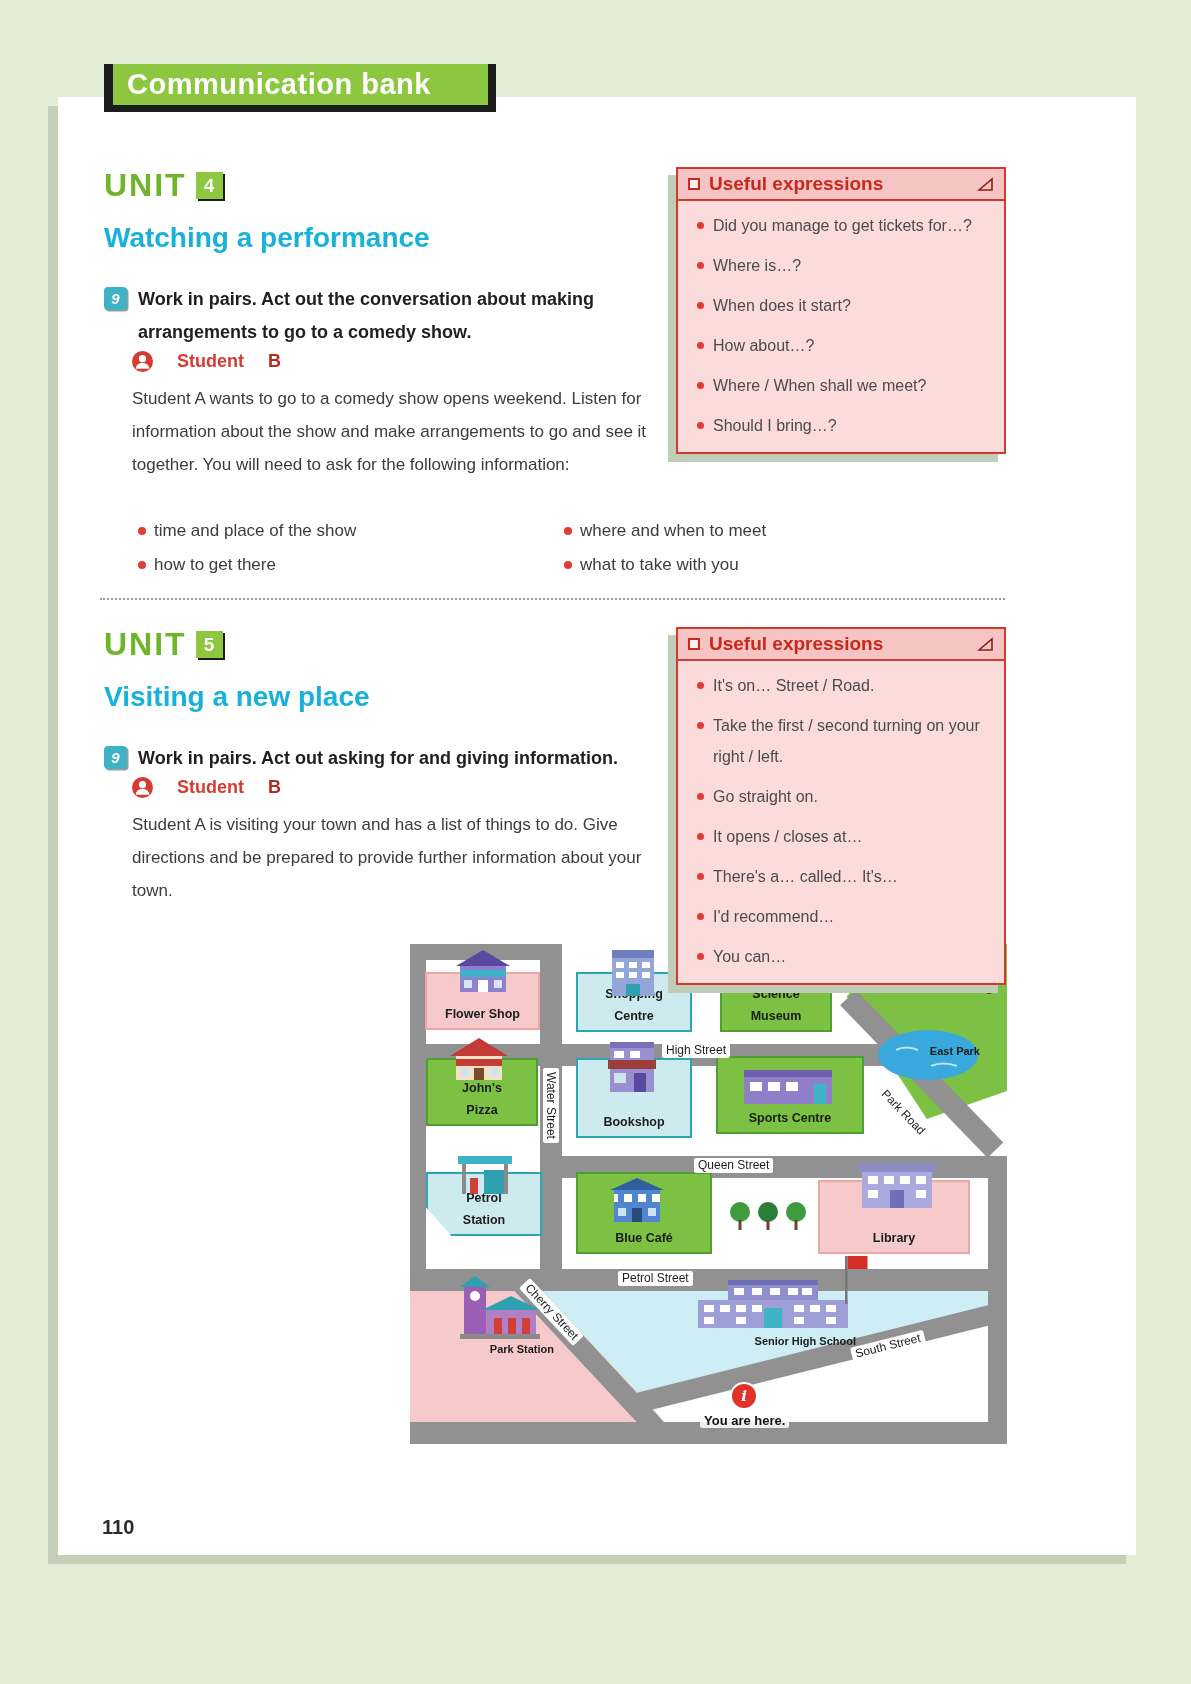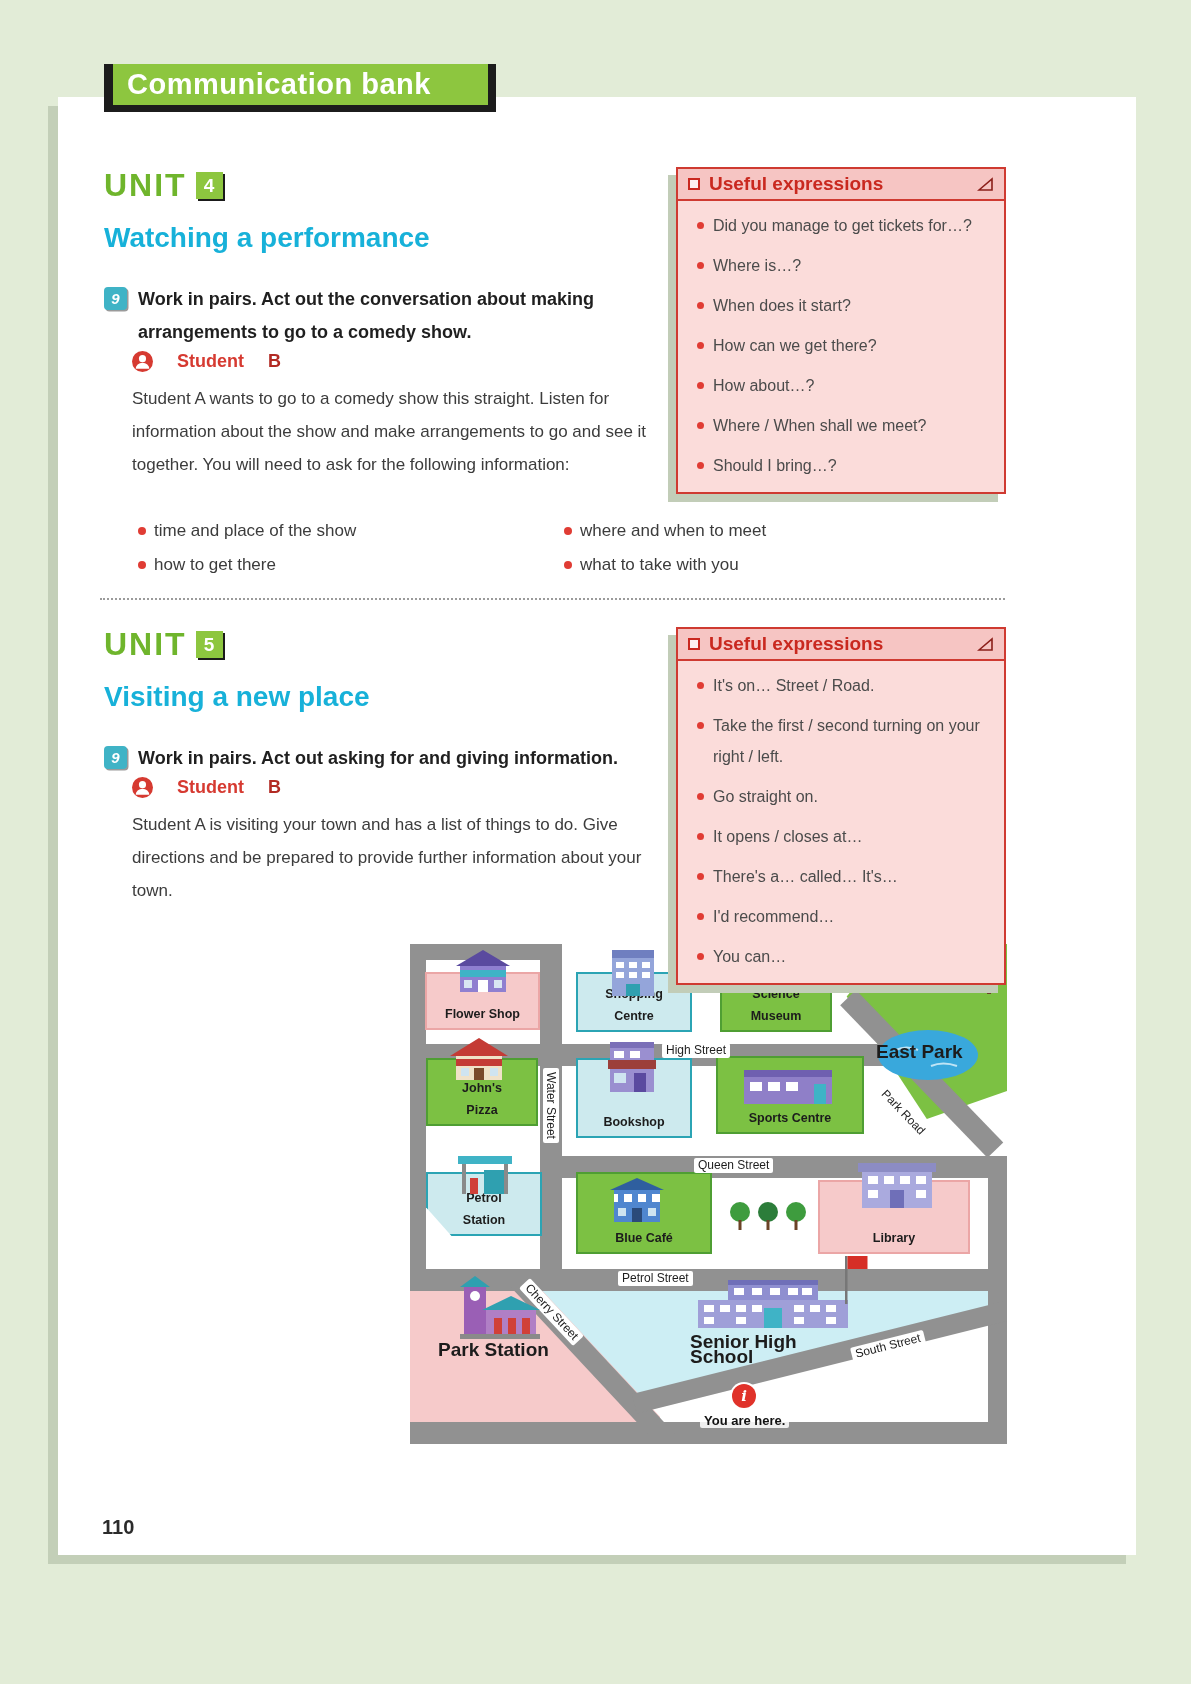--- a/index.html
+++ b/index.html
@@ -85,21 +85,21 @@
   .street-label.vert { writing-mode:vertical-rl; padding:4px 0; line-height:16px; }
   .block { position:absolute; }
   .block.green { background:#7cc143; border:2px solid #4f9e33; }
   .block.cyan  { background:#cdeaee; border:2px solid #2ba4b4; }
   .block.pink  { background:#f6caca; border:2px solid #eba6a6; }
   .block-label {
     position:absolute; left:0; right:0; bottom:3px; text-align:center;
     font-weight:bold; font-size:12.5px; line-height:22px; color:#1c1c1c; white-space:pre-line;
   }
   .free-label {
-    position:absolute; text-align:left; font-weight:bold; font-size:19px;
+    position:absolute; text-align:right; font-weight:bold; font-size:11px;
     line-height:15px; color:#1c1c1c; white-space:pre-line;
   }
   .bld { position:absolute; z-index:6; }
   .marker {
     position:absolute; width:24px; height:24px; border-radius:50%;
     background:#e0322a; box-shadow:0 0 0 2px #ffffff;
     color:#fff; font-weight:bold; font-style:italic; font-size:15px;
     display:flex; align-items:center; justify-content:center;
     font-family:"DejaVu Serif", serif; z-index:8;
   }
@@ -132,21 +132,21 @@
 <div class="student" style="left:132px; top:351px;">
   <svg width="21" height="21" viewBox="0 0 20 20">
     <circle cx="10" cy="10" r="10" fill="#d63a31"></circle>
     <circle cx="10" cy="7.3" r="3.4" fill="#fff"></circle>
     <path d="M3.5 16.8 a6.5 5.6 0 0 1 13 0 z" fill="#fff"></path>
   </svg>
   <span>Student</span>
   <span class="letter">B</span>
 </div>
 
-<div class="desc" style="left:132px; top:382px; width:525px;">Student A wants to go to a comedy show this straight. Listen for information about the show and make arrangements to go and see it together. You will need to ask for the following information:</div>
+<div class="desc" style="left:132px; top:382px; width:525px;">Student A wants to go to a comedy show opens weekend. Listen for information about the show and make arrangements to go and see it together. You will need to ask for the following information:</div>
 
 <ul class="blist" style="left:136px; top:514px;">
   <li>time and place of the show</li>
   <li>how to get there</li>
 </ul>
 <ul class="blist" style="left:562px; top:514px;">
   <li>where and when to meet</li>
   <li>what to take with you</li>
 </ul>
 
@@ -155,21 +155,20 @@
     <span class="useful-sq"></span>
     <span>Useful expressions</span>
     <svg class="useful-tri" width="17" height="15" viewBox="0 0 17 15">
       <path d="M15 2 L15 13 L2 13 Z" fill="none" stroke="#8b1f1a" stroke-width="1.6"></path>
     </svg>
   </div>
   <ul class="useful-list">
     <li>Did you manage to get tickets for…?</li>
     <li>Where is…?</li>
     <li>When does it start?</li>
-    <li>How can we get there?</li>
     <li>How about…?</li>
     <li>Where / When shall we meet?</li>
     <li>Should I bring…?</li>
   </ul>
 </div>
 
 <div class="divider" style="left:100px; top:598px; width:905px;"></div>
 
 <div class="unit-row" style="left:104px; top:626px;">
   <span class="unit-label">UNIT</span>

